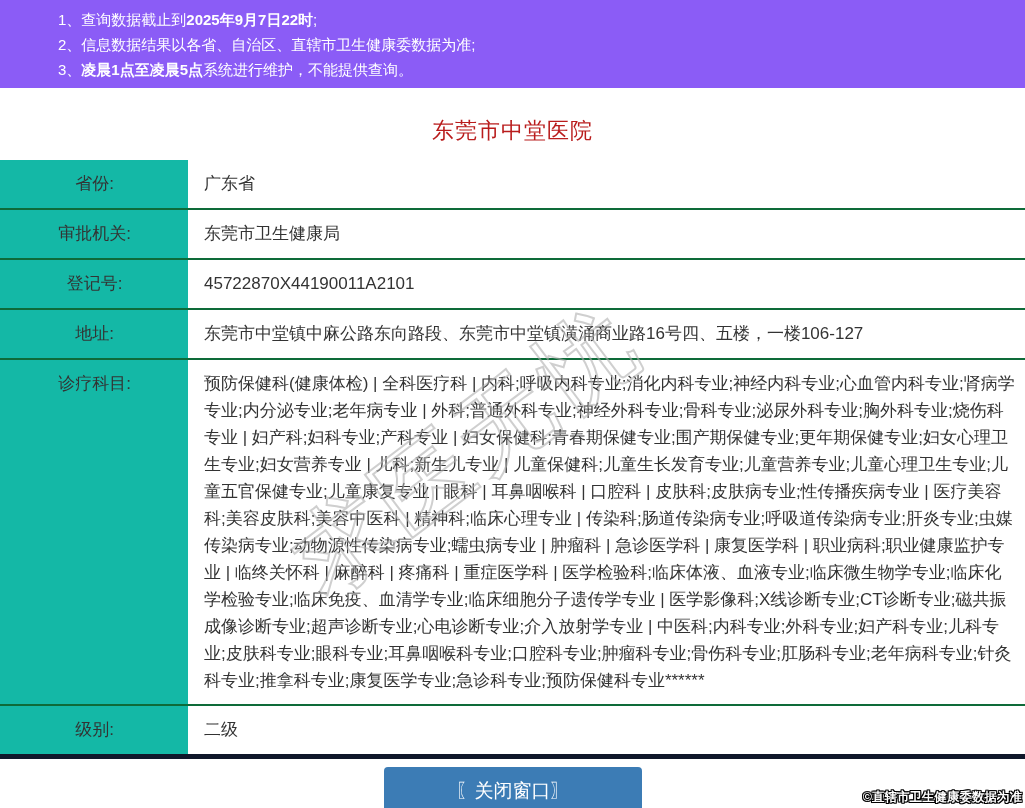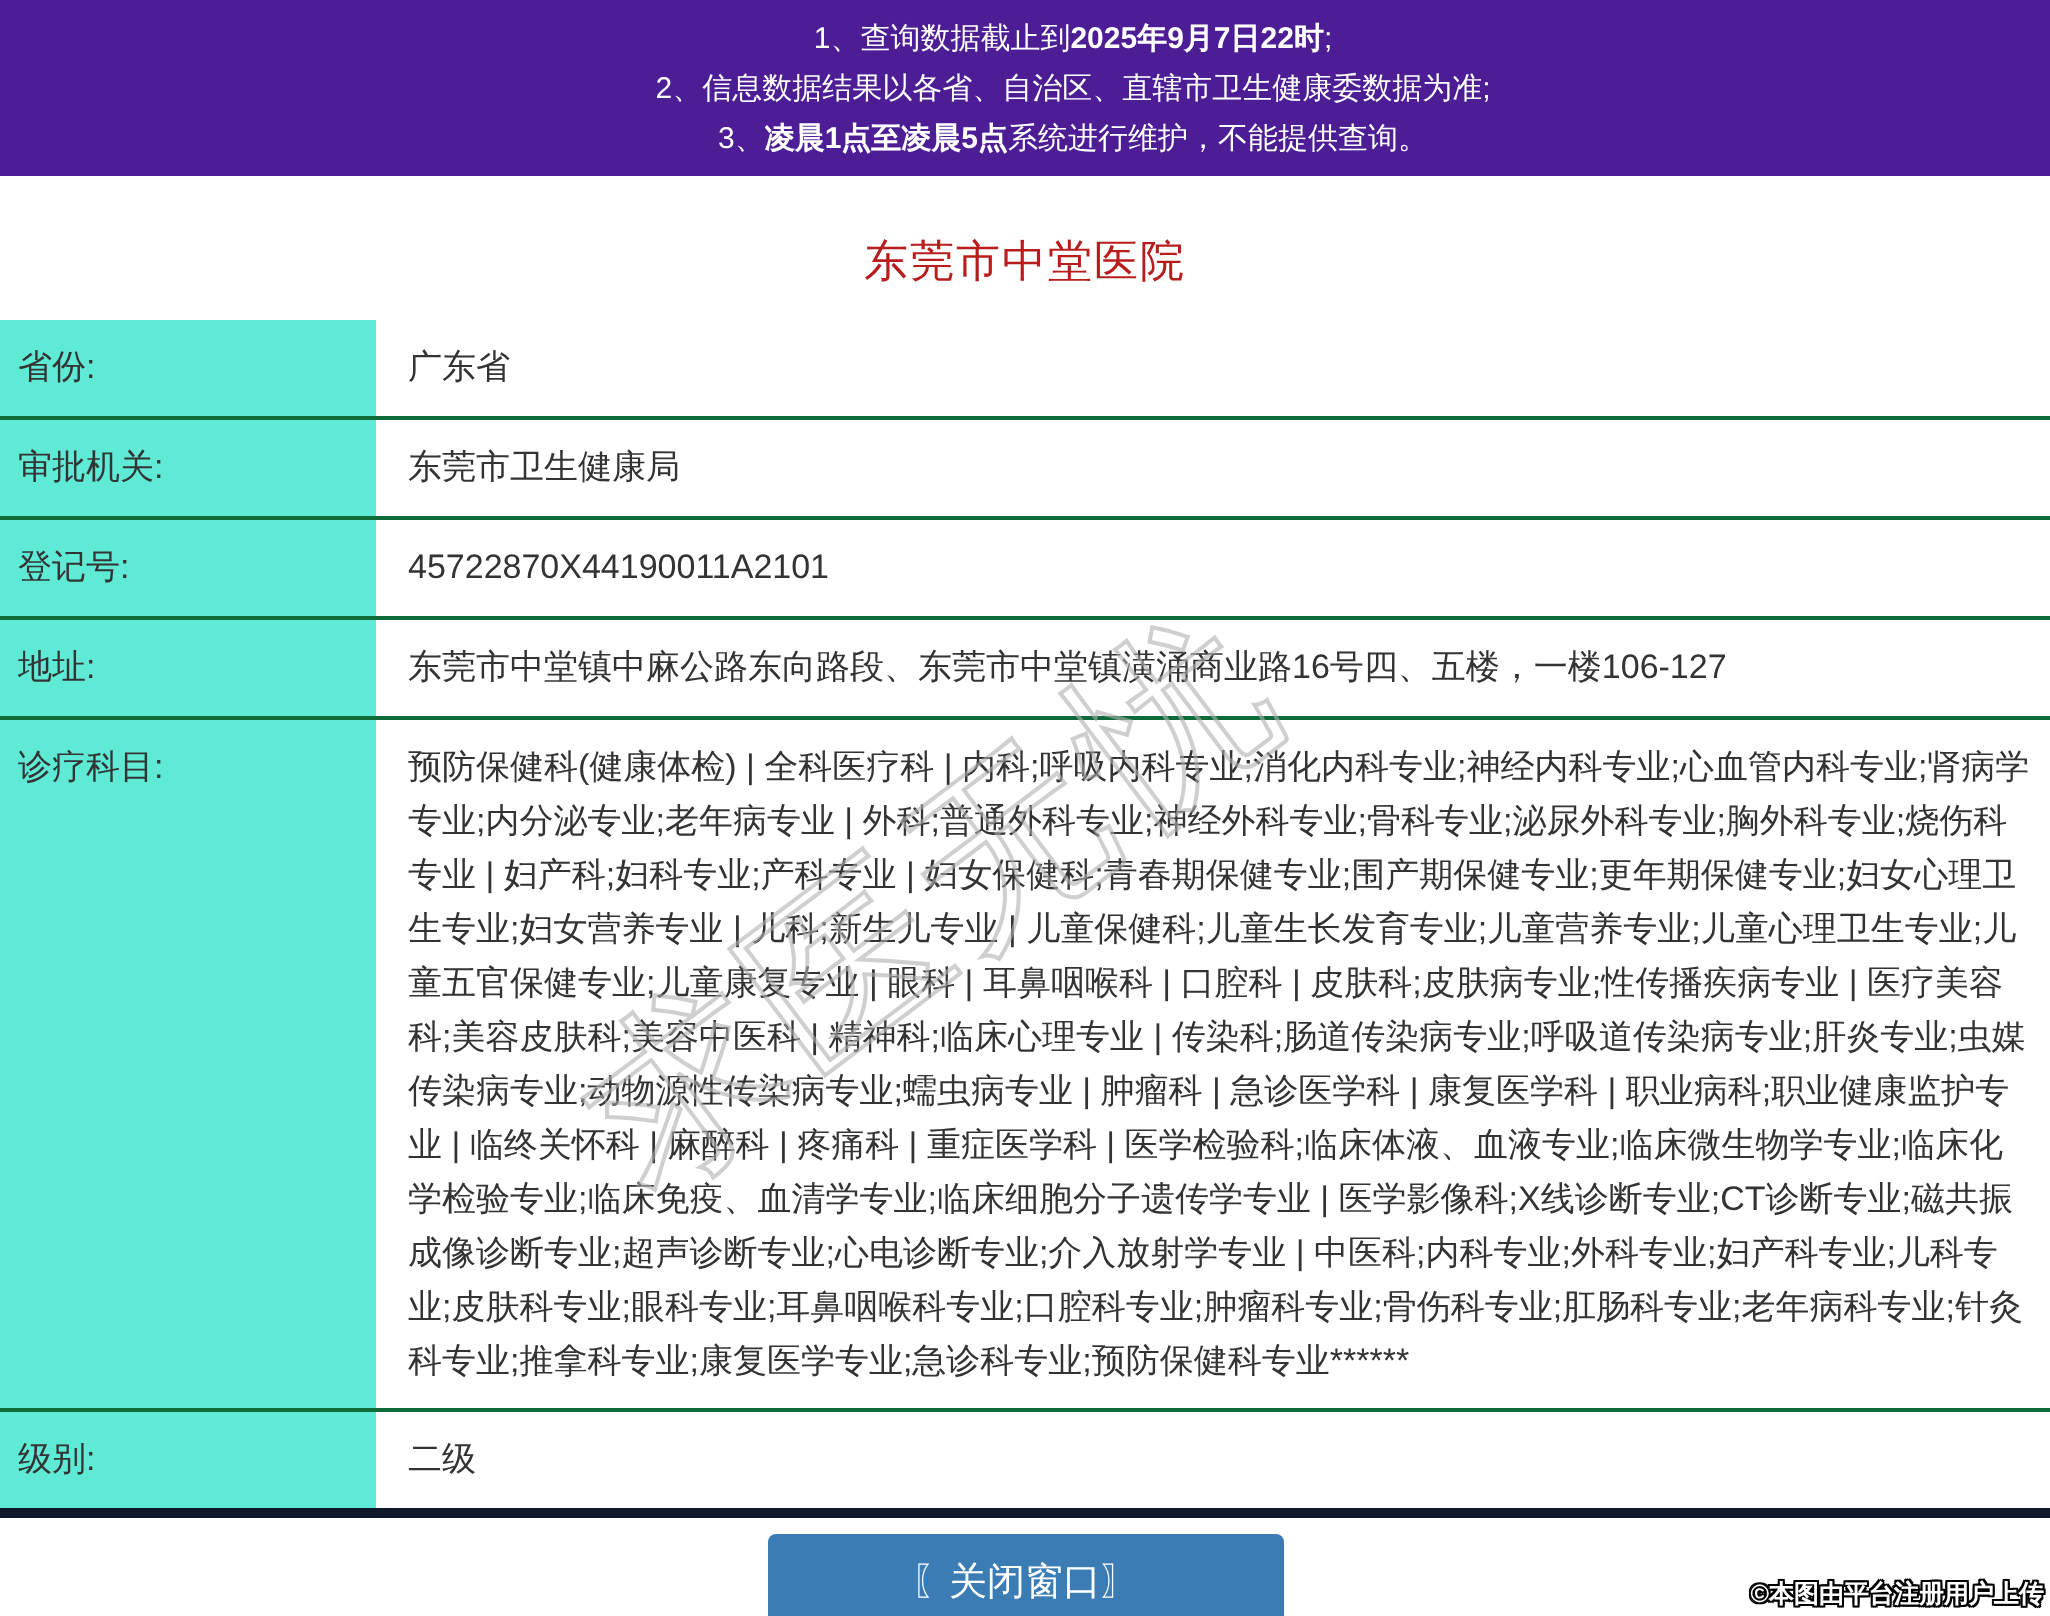--- a/index.html
+++ b/index.html
@@ -4,44 +4,43 @@
 <style>
   html,body{margin:0;padding:0;}
   body{
     width:1025px;height:808px;position:relative;overflow:hidden;
     background:#ffffff;
     font-family:"Liberation Sans","DejaVu Sans",sans-serif;
     color:#333333;
   }
   
   .banner{
-    background:#4c1d95;color:#ffffff;
+    background:#8b5cf6;color:#ffffff;
     height:88px;box-sizing:border-box;
     padding:7px 10px 0 58px;
     font-size:15px;
-    text-align:center;
   }
   .notice{line-height:25px;white-space:nowrap;}
   .notice .nb{font-weight:bold;}
   
   .page-title{
     margin:28px 0 14px 0;
     text-align:center;
     font-size:22px;font-weight:400;color:#b91c1c;
     letter-spacing:1px;
   }
   
   .info-table{width:100%;}
   .info-row{display:flex;align-items:stretch;border-bottom:2px solid #0e6b39;}
   .info-row:last-child{border-bottom:5px solid #0f172a;}
   .info-label{
     width:188px;box-sizing:border-box;flex:0 0 188px;
-    background:#5eead4;
+    background:#14b8a6;
     padding:10px 8px 10px 9px;
-    font-size:17px;line-height:28px;
+    font-size:17px;line-height:28px;text-align:center;
   }
   .info-value{
     flex:1;box-sizing:border-box;
     padding:10px 8px 10px 16px;
     font-size:17px;line-height:27px;
   }
   
   .btn-wrap{text-align:center;margin-top:8px;}
   .close-btn{
     display:inline-block;
@@ -108,13 +107,13 @@
     <div class="info-value">二级</div>
   </div>
 </div>
 
 <div class="btn-wrap">
   <button class="close-btn">〖关闭窗口〗</button>
 </div>
 
 <div class="watermark">求医无忧</div>
 
-<div class="attribution">©本图由平台注册用户上传</div>
+<div class="attribution">©直辖市卫生健康委数据为准</div>
 
 </body></html>

